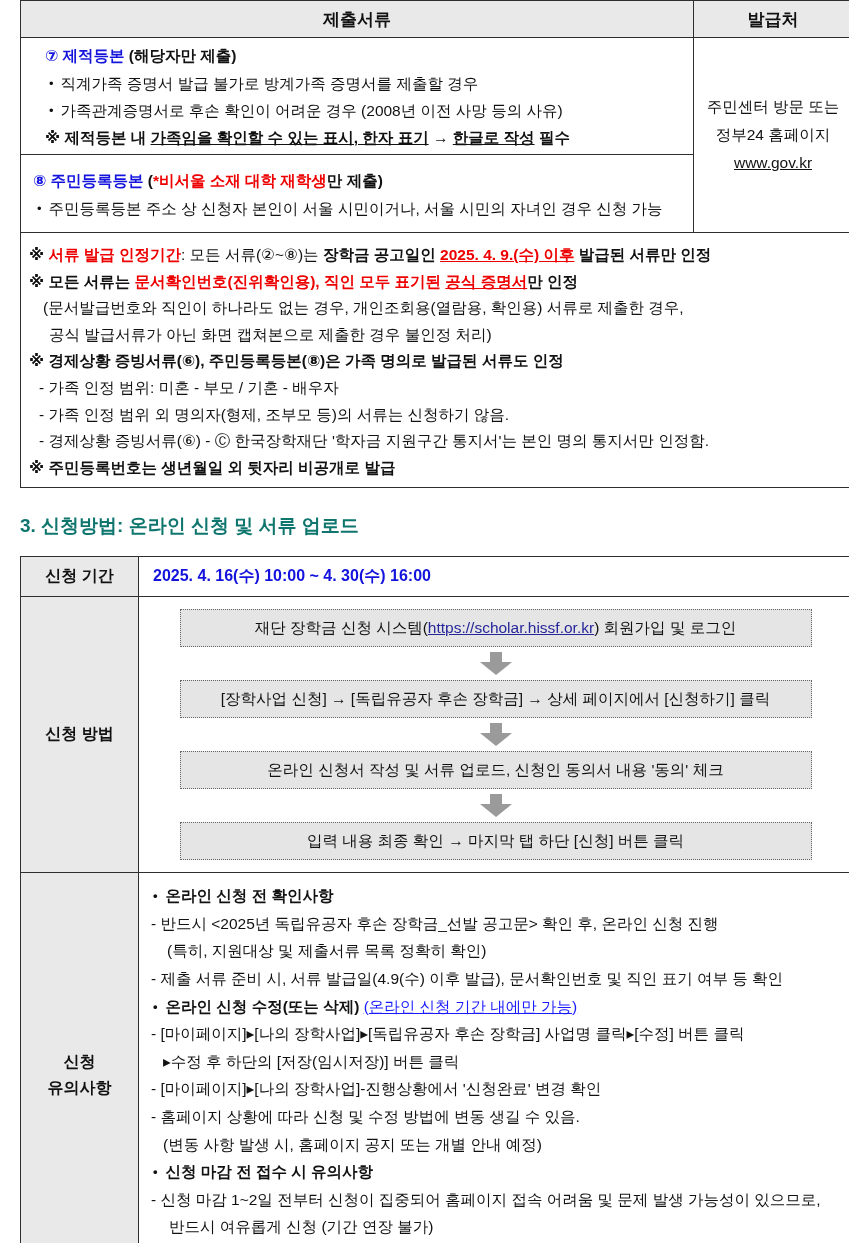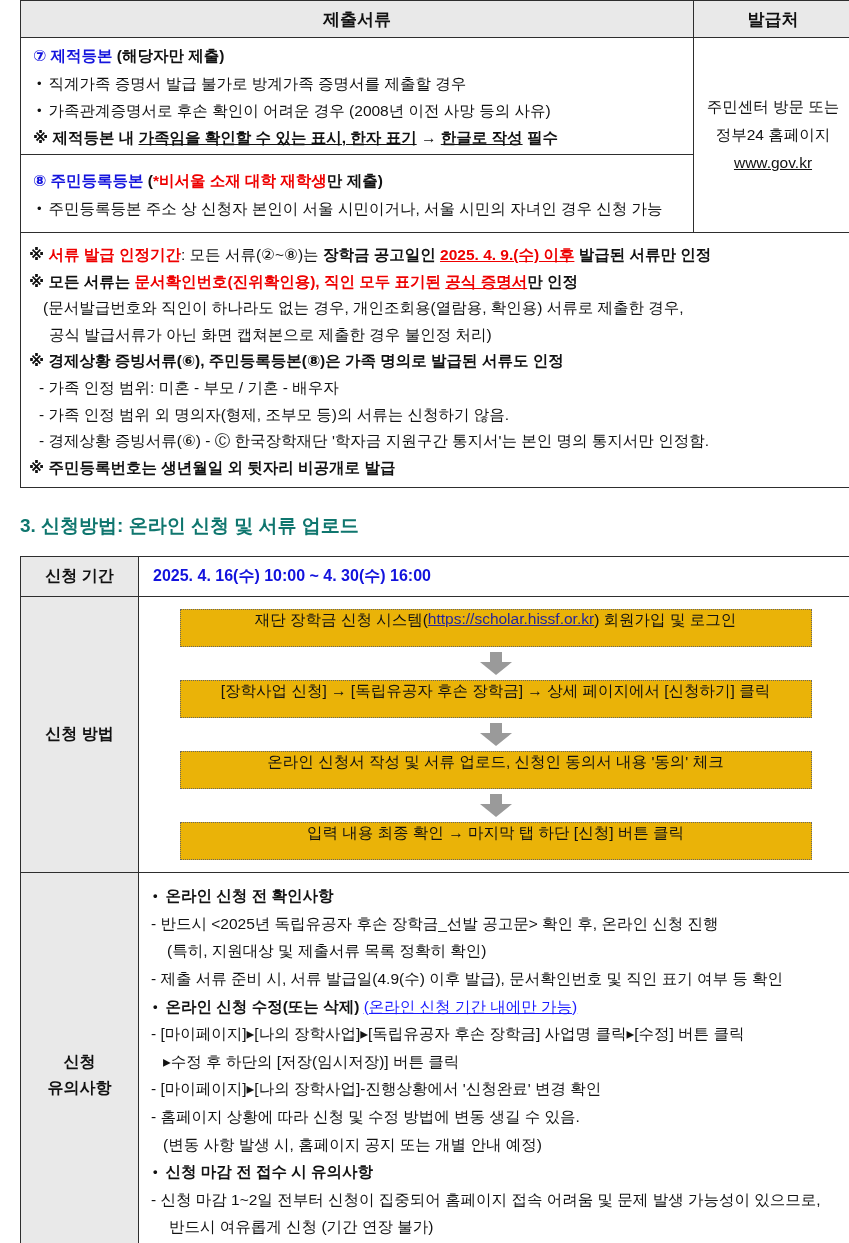--- a/index.html
+++ b/index.html
@@ -7,21 +7,21 @@
     width:849px;height:1243px;background:#fff;position:relative;
     font-family:"Liberation Sans","DejaVu Sans",sans-serif;color:#111;
     overflow:hidden;
     margin-left:12px;
   }
   table{border-collapse:collapse;table-layout:fixed;}
   .t1,.t2{margin-left:8px;width:833px;}
   .t1 th,.t1 td,.t2 th,.t2 td{border:1.5px solid #2e2e2e;}
   .t1 th{background:#e9e9e9;font-size:17px;font-weight:bold;height:36px;text-align:center;padding:0;}
   .col-issuer{width:158px;}
-  .cell-s7{height:112px;padding:2px 12px;font-size:15.5px;vertical-align:middle;}
+  .cell-s7{height:112px;padding:2px 24px;font-size:15.5px;vertical-align:middle;}
   .cell-s8{height:73px;padding:2px 12px;font-size:15.5px;vertical-align:middle;}
   .title-line{line-height:29px;}
   .bullet-line{line-height:27px;}
   .bullet-glyph{display:inline-block;margin:0 7px 0 4px;font-size:13px;vertical-align:1px;}
   .note-line{line-height:28px;font-weight:bold;}
   .blue{color:#1414dd;}
   .red{color:#ee0000;}
   .bold{font-weight:bold;}
   .ul{text-decoration:underline;}
   .cell-issuer{text-align:center;vertical-align:middle;font-size:15.5px;line-height:28px;}
@@ -31,22 +31,22 @@
   .nl.b{font-weight:bold;}
   .ind1{padding-left:14px;}
   .ind2{padding-left:20px;}
   .dashl{padding-left:10px;}
   .sec-title{font-size:19px;font-weight:bold;margin:25px 0 17px 8px;color:#0f766e;}
   .t2 th{background:#e9e9e9;font-size:16px;font-weight:bold;text-align:center;vertical-align:middle;width:117px;padding:0;}
   .row-period{height:40px;}
   .period-val{color:#1313dd;font-weight:bold;font-size:16px;padding-left:14px;vertical-align:middle;}
   .cell-method{height:250px;vertical-align:middle;padding:12px 0;}
   .fbox{
-    width:632px;margin:0 auto;height:38px;border:1.5px dotted #666;background:#eab308;
-    display:flex;align-items:flex-start;justify-content:center;font-size:15.5px;
+    width:632px;margin:0 auto;height:38px;border:1.5px dotted #666;background:#e5e5e5;
+    display:flex;align-items:center;justify-content:center;font-size:15.5px;
     box-sizing:border-box;white-space:nowrap;
   }
   .navy-link{color:#26269b;text-decoration:underline;cursor:pointer;}
   .flow-arrow{margin:5px auto;width:34px;}
   .flow-arrow .stem{width:12px;height:10px;background:#9a9a9a;margin:0 auto;}
   .flow-arrow .head{width:0;height:0;border-left:16px solid transparent;border-right:16px solid transparent;border-top:13px solid #9a9a9a;margin:0 auto;}
   .cell-cautions{height:392px;vertical-align:middle;padding:6px 6px 6px 12px;font-size:15.5px;}
   .cl{line-height:27.6px;}
   .cl .bullet-glyph{margin:0 8px 0 2px;}
   .cl.cont{padding-left:16px;}

